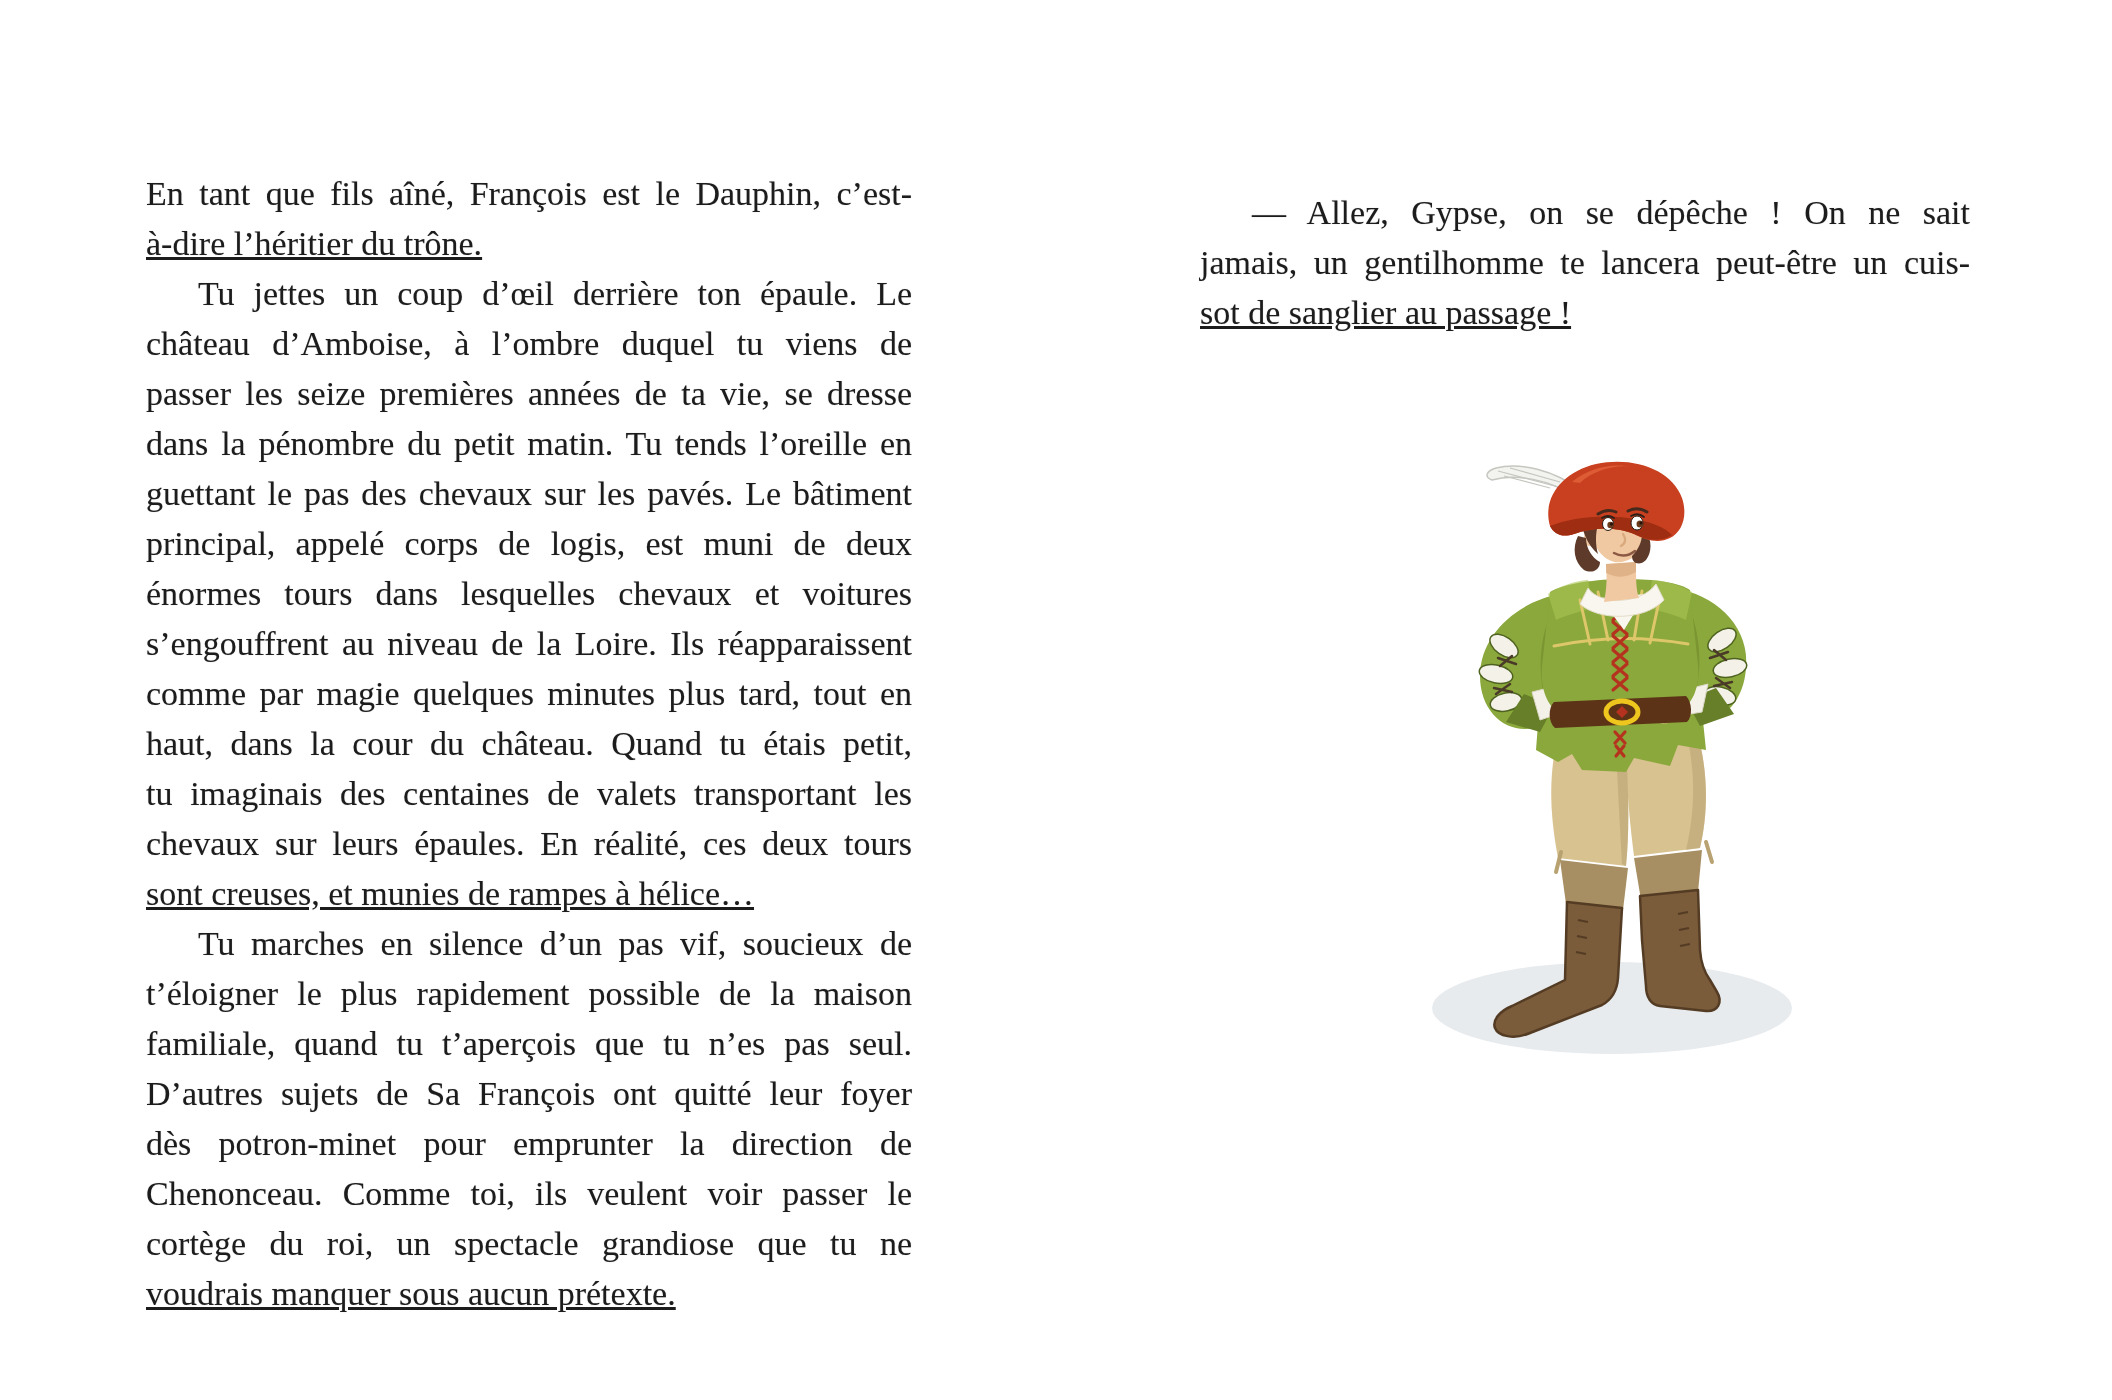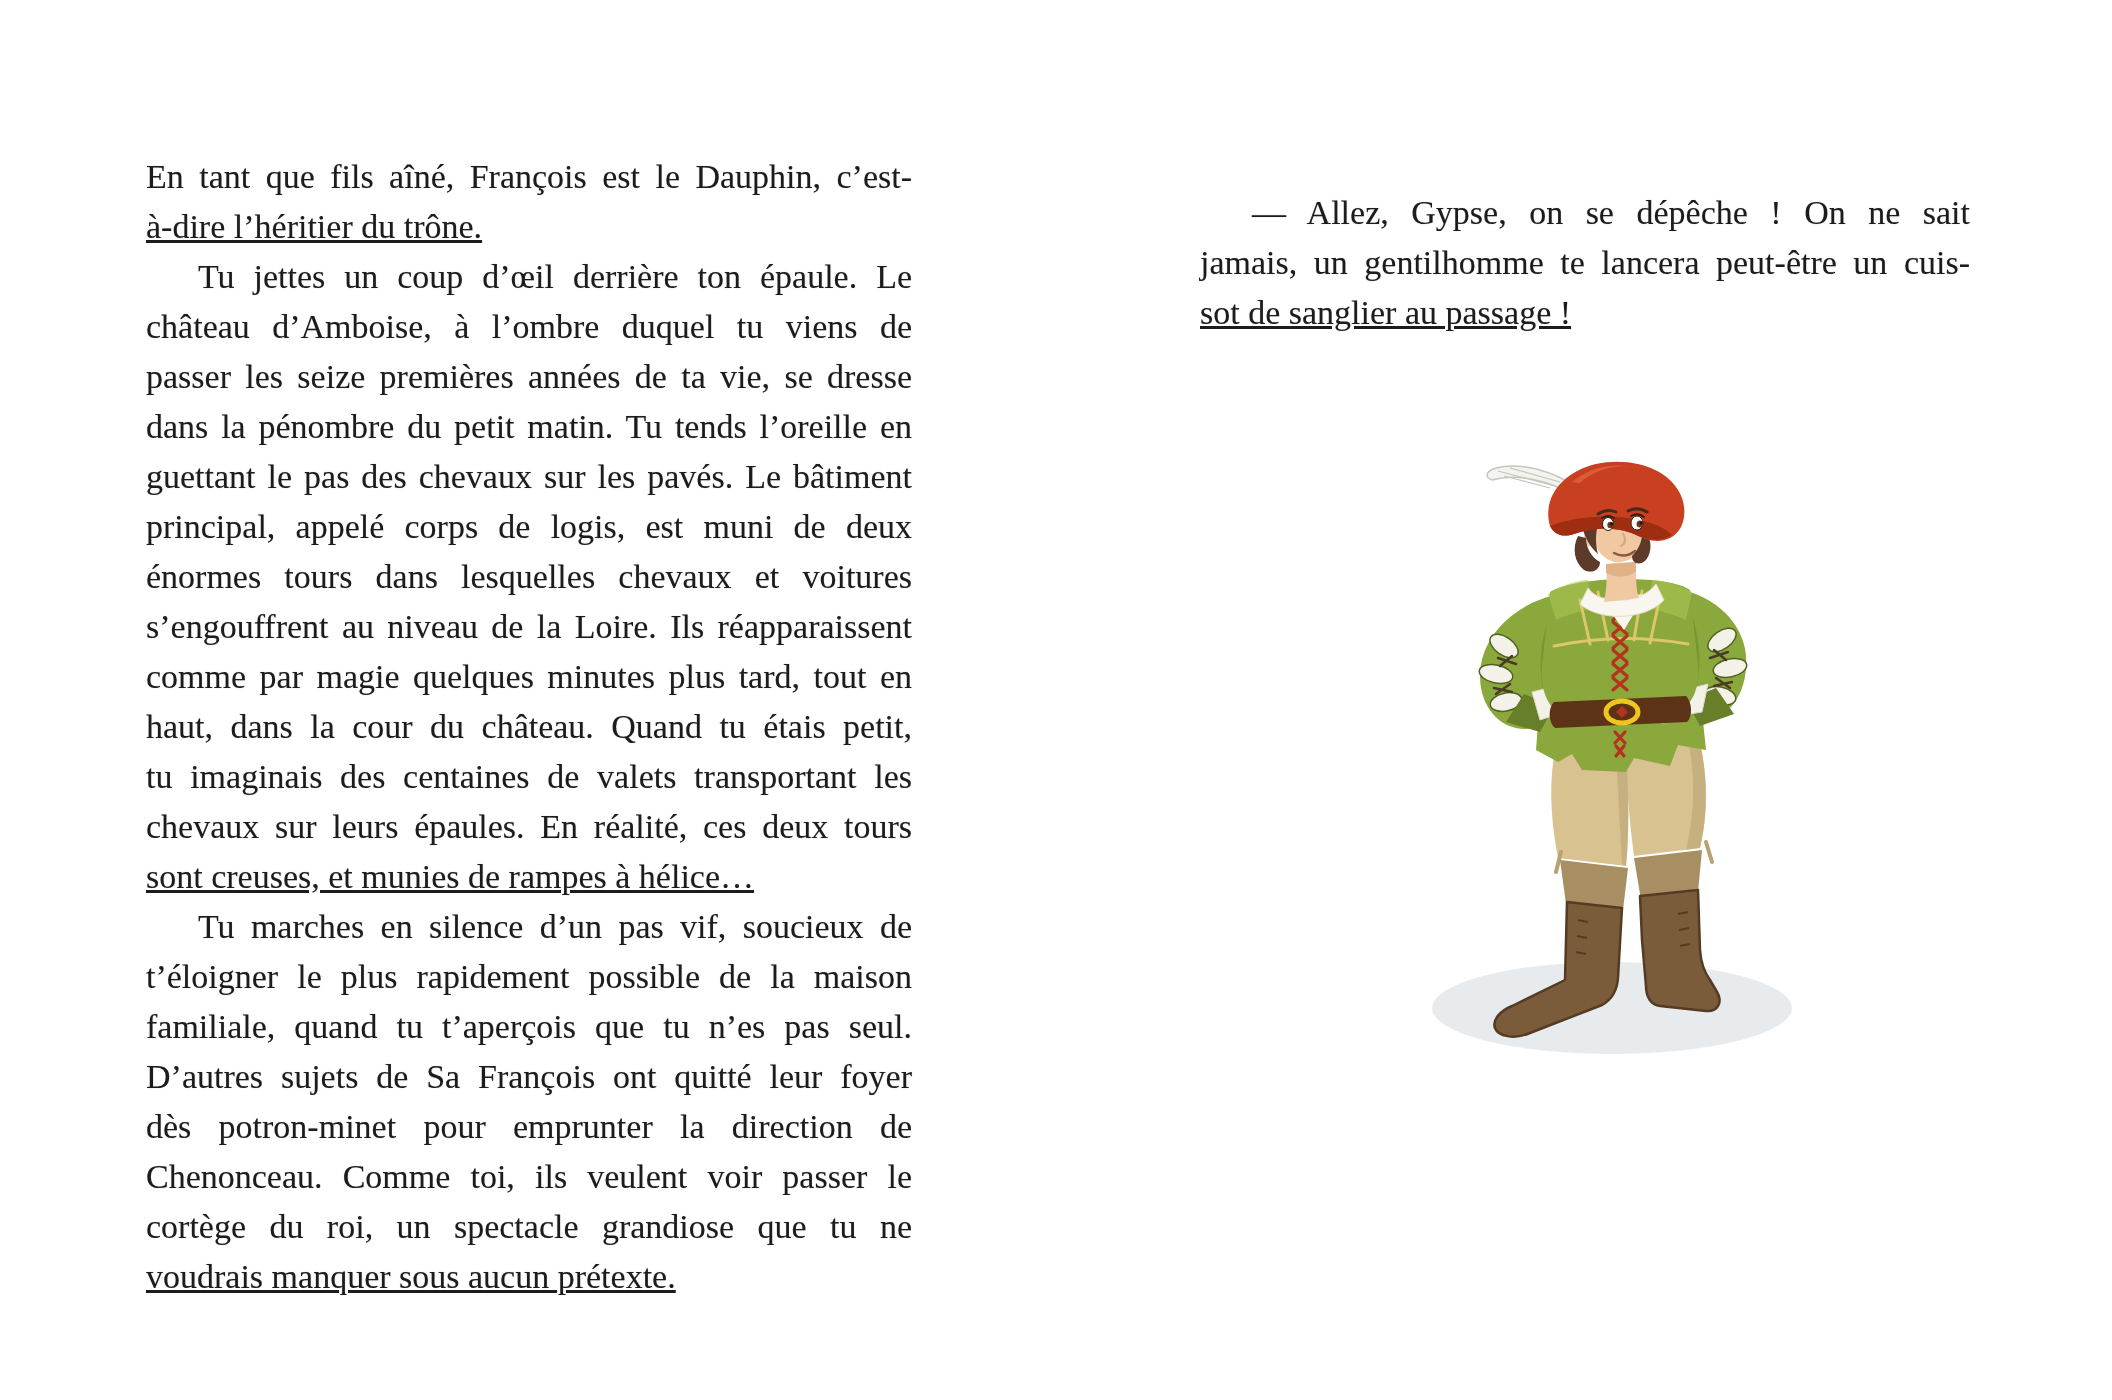--- a/index.html
+++ b/index.html
@@ -11,21 +11,21 @@
     font-family:"Liberation Serif","DejaVu Serif",serif;
   }
   .textblock{
     position:absolute;
     top:152px;
     font-size:34px;
     line-height:50px;
     color:var(--page-text-color,#1c1c1c);
     text-shadow:0 0 1px rgba(25,25,25,.3);
   }
-  .textblock.left{left:146px;width:766px;}
+  .textblock.left{left:146px;width:766px;margin-top:17px;}
   .textblock.right{left:1200px;width:770px;margin-top:36px;}
   .line{
     height:50px;
     text-align:justify;
     text-align-last:justify;
     white-space:normal;
   }
   .line.last{text-align:left;text-align-last:left;text-decoration:underline;}
   .line.indent{text-indent:52px;}
   .illustration{

